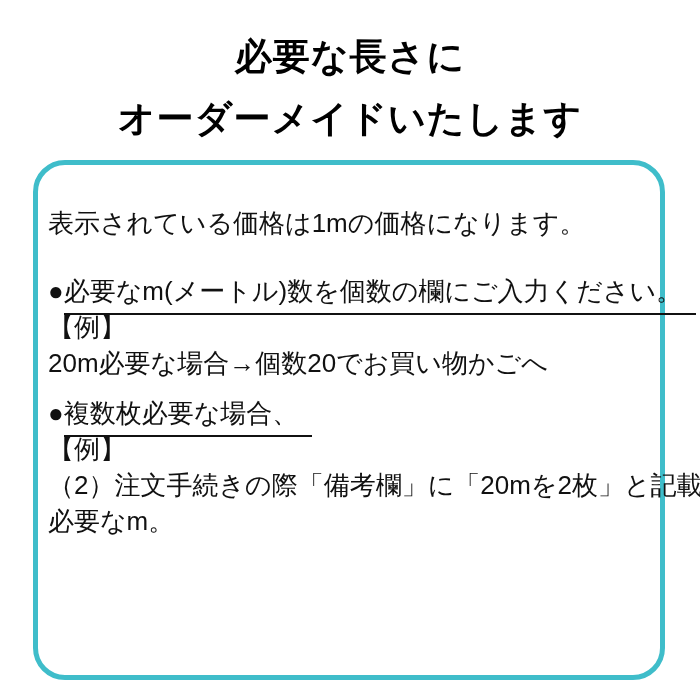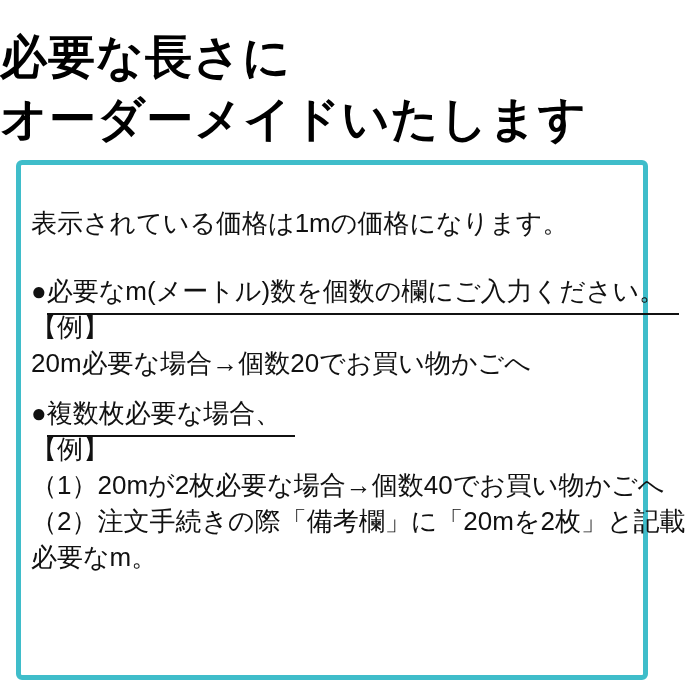--- a/index.html
+++ b/index.html
@@ -10,36 +10,37 @@
   .page {
     position: relative;
     width: 700px;
     height: 700px;
     background: #ffffff;
     overflow: hidden;
     font-family: "Liberation Sans", "DejaVu Sans", sans-serif;
   }
   .title {
     margin-top: 26px;
-    font-size: 47px;
+    text-align: center;
+    font-size: 37px;
     line-height: 62px;
     font-weight: 900;
     letter-spacing: 1px;
     color: #000000;
   }
   .title-line { display: block; }
   .info-box {
     position: absolute;
-    left: 16px;
+    left: 33px;
     top: 160px;
     width: 632px;
     height: 520px;
     box-sizing: border-box;
     border: 5px solid #3fbdca;
-    border-radius: 6px;
+    border-radius: 32px;
     padding: 40px 12px 0 10px;
     background: #ffffff;
   }
   .line {
     margin: 0;
     font-size: 26px;
     line-height: 36px;
     color: #111111;
     white-space: nowrap;
   }
@@ -67,18 +68,17 @@
   <div class="info-box">
 
     <p class="line">表示されている価格は1mの価格になります。</p>
 
     <p class="line gap1"><span class="bullet">●</span><span class="u">必要なm(メートル)数を個数の欄にご入力ください。</span></p>
     <p class="line">【例】</p>
     <p class="line">20m必要な場合→個数20でお買い物かごへ</p>
 
     <p class="line gap2"><span class="bullet">●</span><span class="u">複数枚必要な場合、</span></p>
     <p class="line">【例】</p>
-    <p class="line">（1）20mが2枚必要な場合→個数40でお買い物かごへ</p>
     <p class="line">（2）注文手続きの際「備考欄」に「20mを2枚」と記載</p>
     <p class="line">必要なm。</p>
 
   </div>
 </div>
 
 </body></html>

